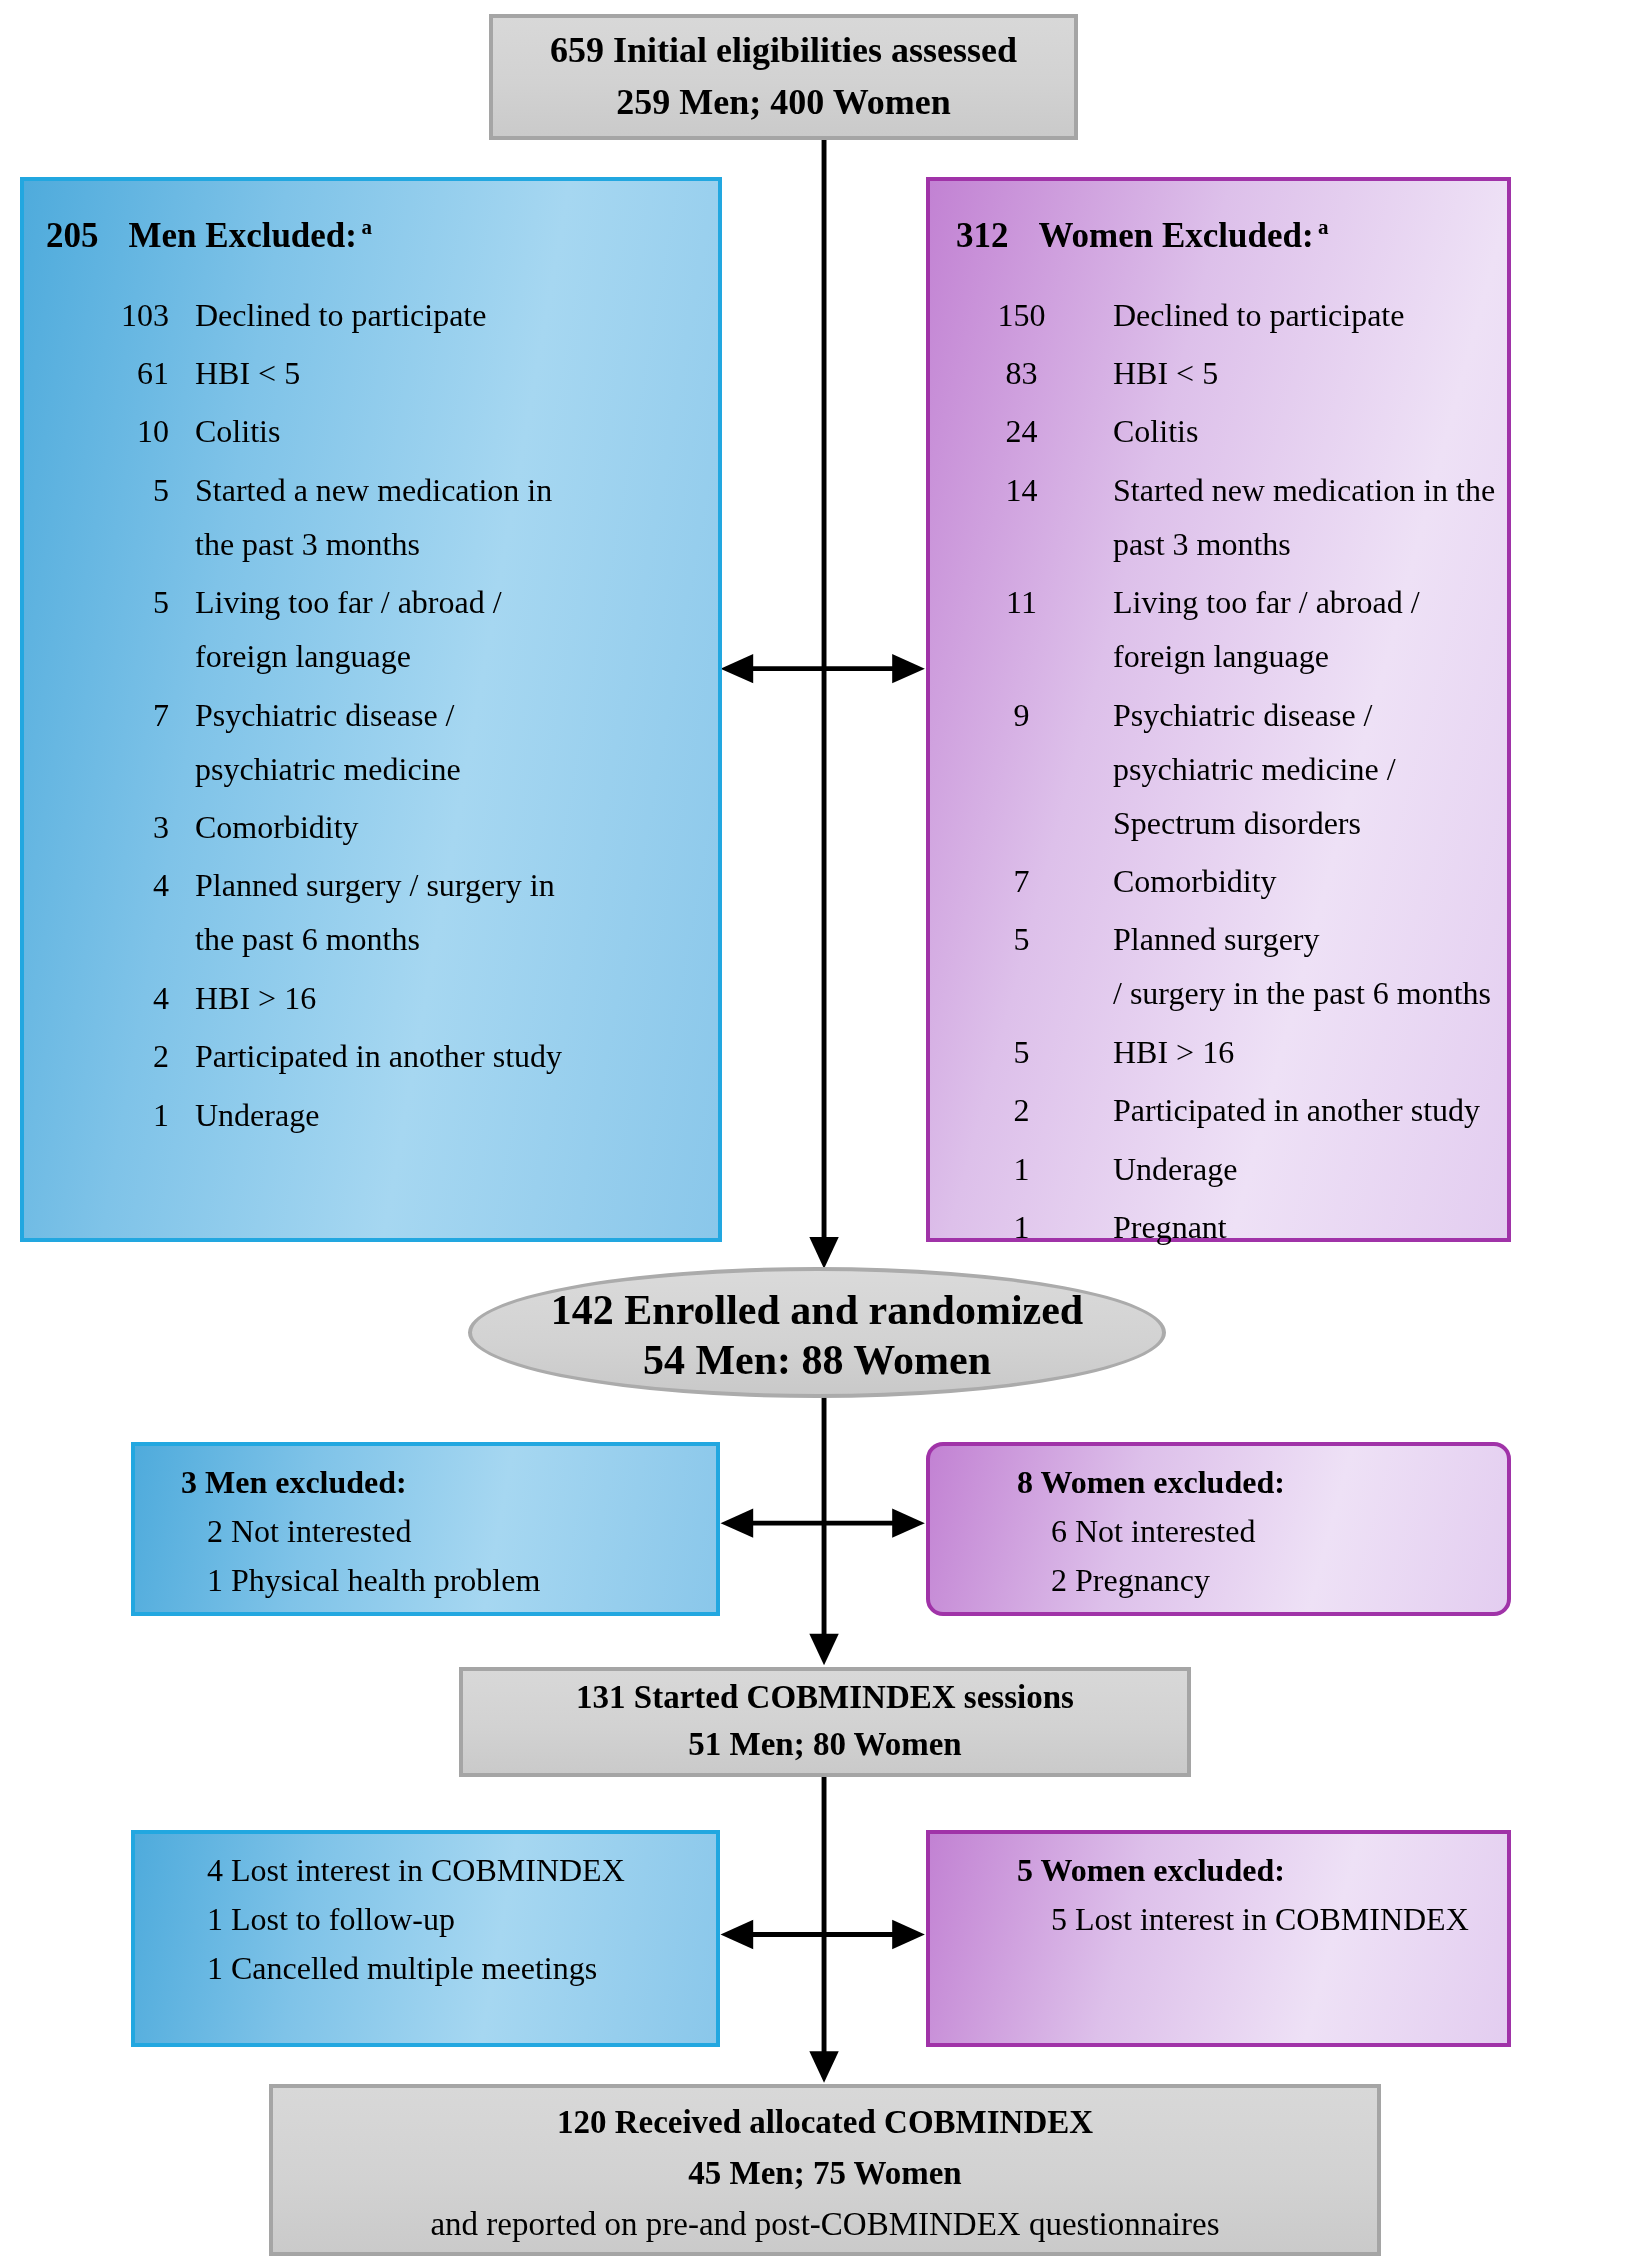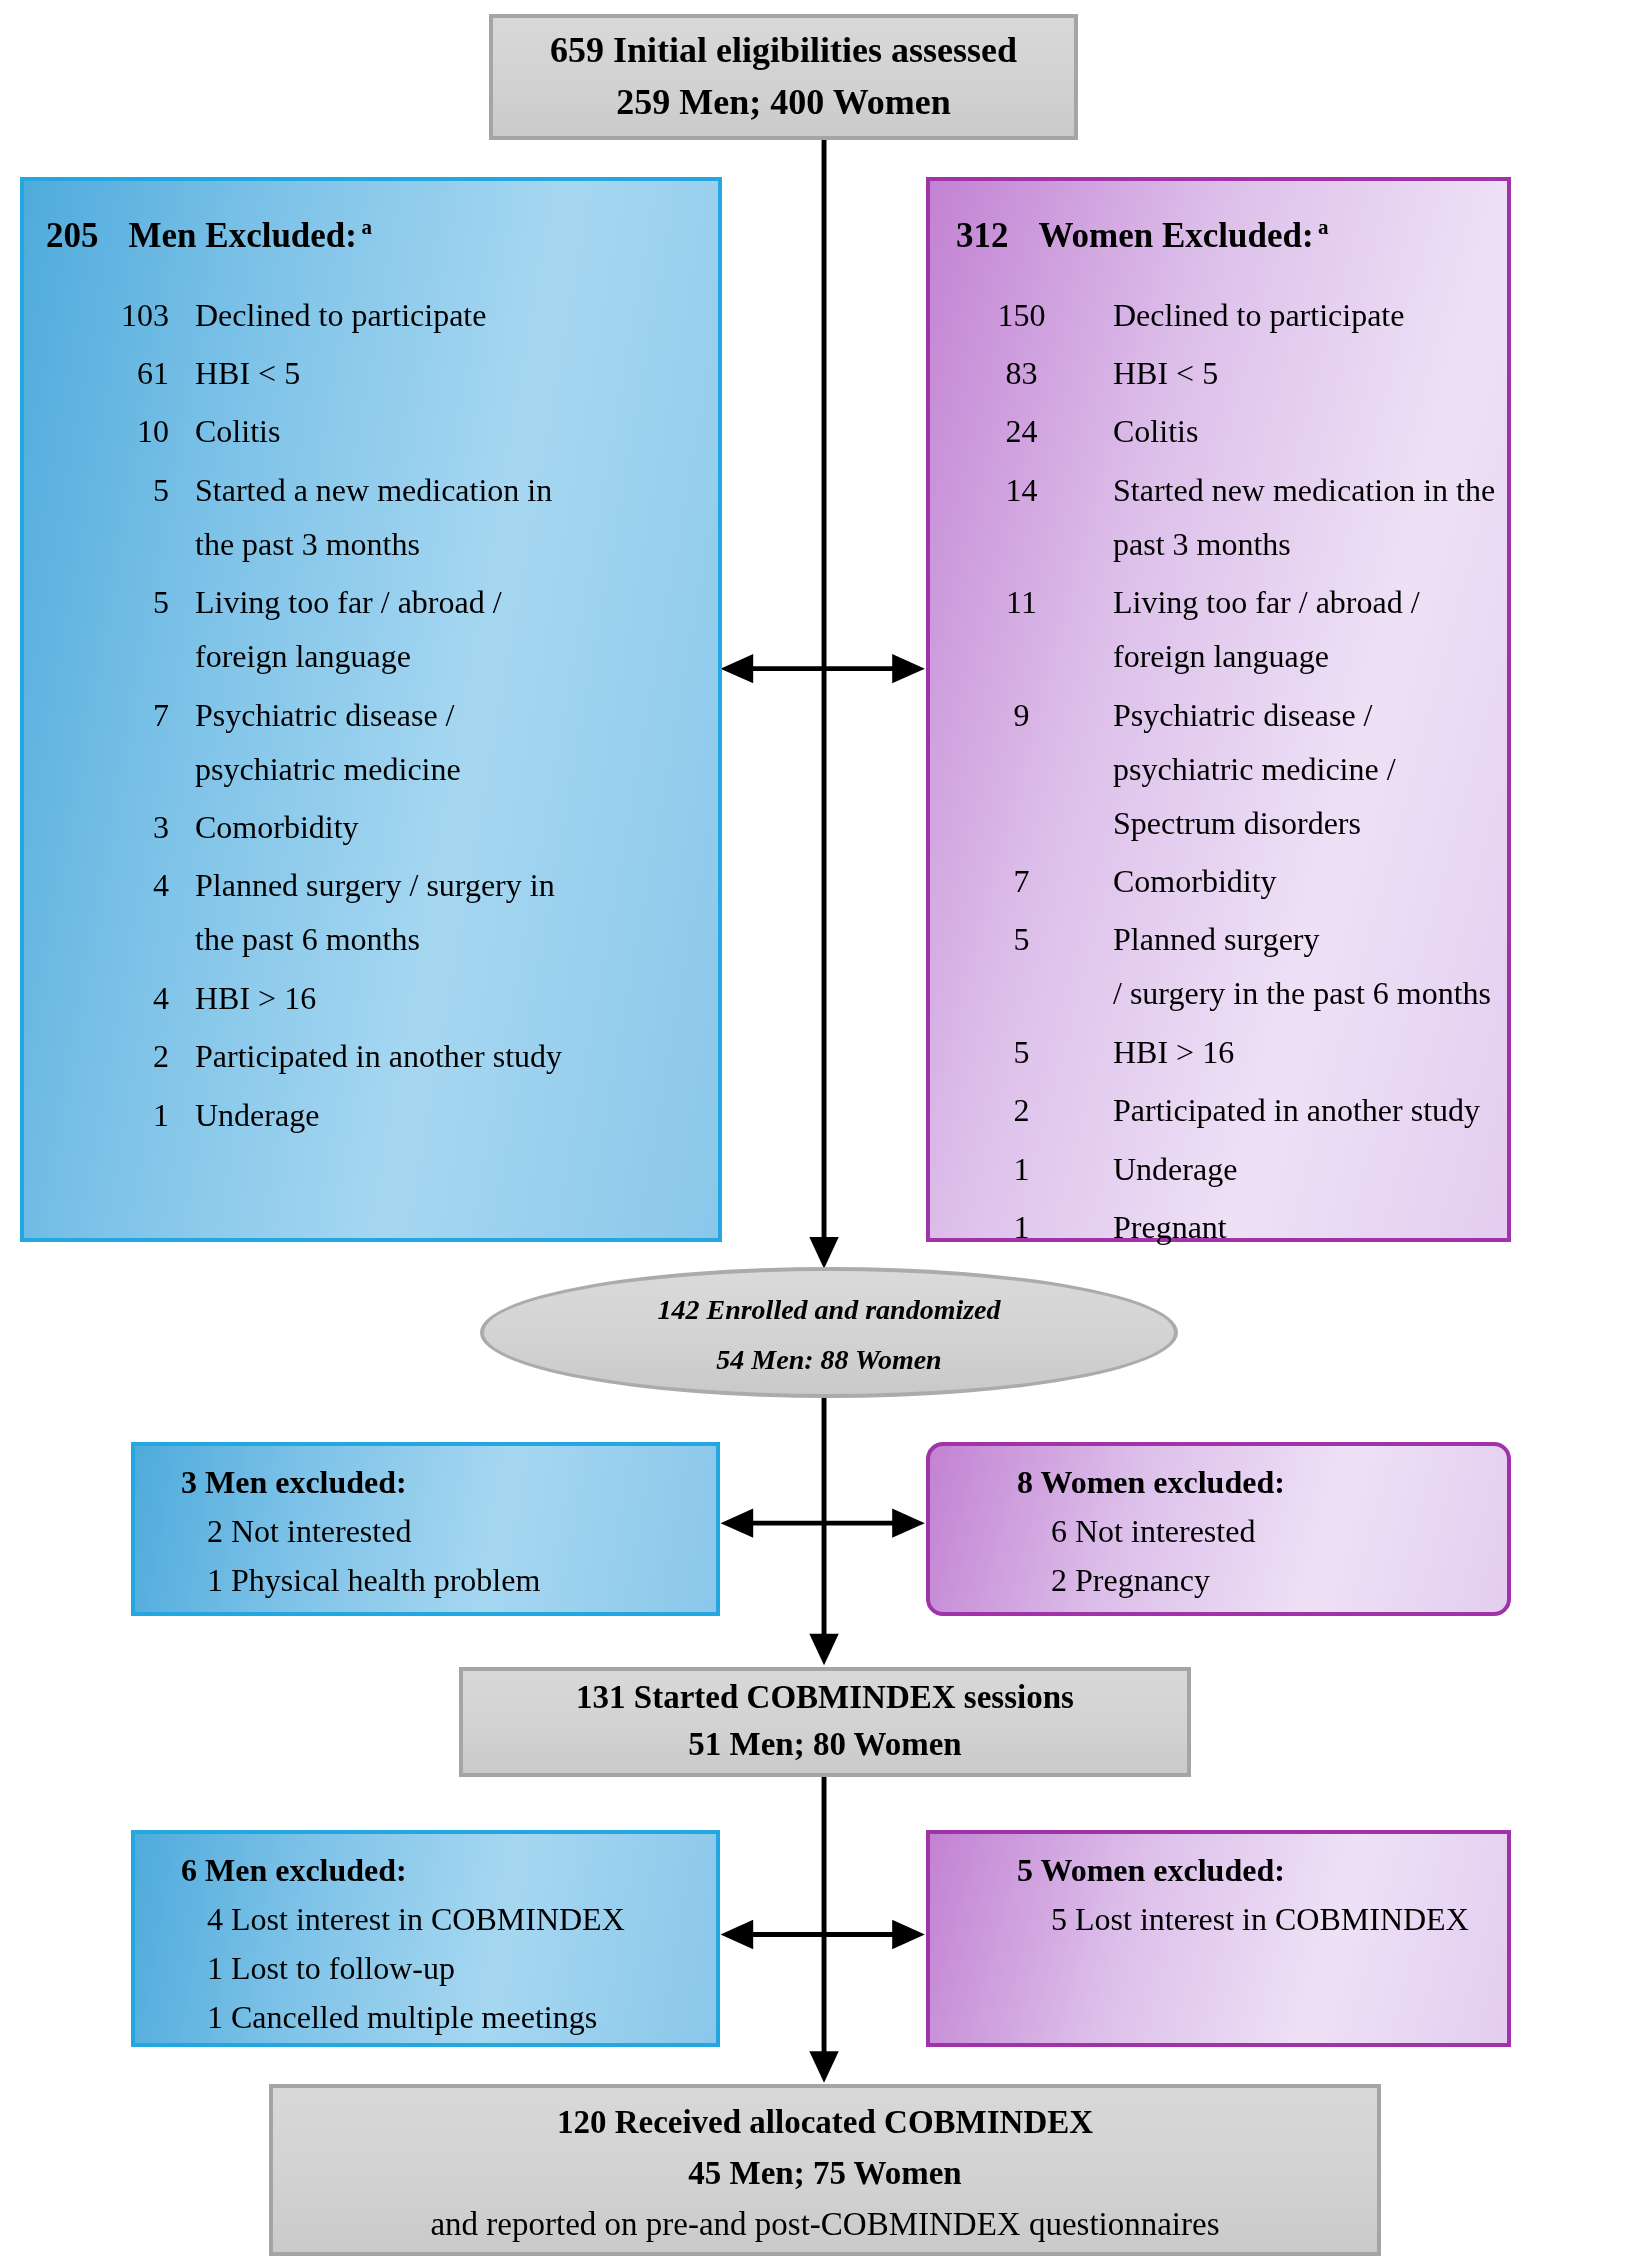--- a/index.html
+++ b/index.html
@@ -32,24 +32,24 @@
   .sb-title{font-weight:700;}
   .sb-left .sb-item{margin-left:26px;}
   .sb-right .sb-item{margin-left:34px;}
   .pos-mid-left{left:131px;top:1442px;width:589px;height:174px;}
   .pos-mid-right{left:926px;top:1442px;width:585px;height:174px;border-radius:17px;}
   .pos-low-left{left:131px;top:1830px;width:589px;height:217px;}
   .pos-low-right{left:926px;top:1830px;width:585px;height:217px;}
   .startedbox{left:459px;top:1667px;width:732px;height:110px;font-size:33px;line-height:47px;padding-top:3.3px;}
   .receivedbox{left:269px;top:2084px;width:1112px;height:172px;font-size:33px;line-height:51px;padding-top:9px;}
   .ellipse{
-    position:absolute;left:480px;top:1267px;width:698px;height:131px;box-sizing:border-box;
+    position:absolute;left:468px;top:1267px;width:698px;height:131px;box-sizing:border-box;
     border:4.9px solid #ababab;border-radius:50%;
     background:linear-gradient(180deg,#dadada 0%,#d2d2d2 60%,#c9c9c9 100%);
-    font-size:28px;line-height:50px;padding-top:14px;font-style:italic;
+    font-size:42px;line-height:50px;padding-top:14px;
   }
   svg.arrows{position:absolute;left:0;top:0;width:1635px;height:2261px;pointer-events:none;}
   svg.arrows line{stroke:#000;stroke-width:9;}
   svg.arrows polygon{fill:#000;stroke:none;}
 </style>
 </head>
 <body>
 
 <div class="canvas">
 
@@ -211,21 +211,20 @@
     <div class="sb-item">6 Not interested</div>
     <div class="sb-item">2 Pregnancy</div>
   </div>
 
   <div class="box gray startedbox center b">
     <div>131 Started COBMINDEX sessions</div>
     <div>51 Men; 80 Women</div>
   </div>
 
   <div class="box blue smallbox sb-left pos-low-left">
-    <div class="sb-title">6 Men excluded:</div>
     <div class="sb-item">4 Lost interest in COBMINDEX</div>
     <div class="sb-item">1 Lost to follow-up</div>
     <div class="sb-item">1 Cancelled multiple meetings</div>
   </div>
   <div class="box purple smallbox sb-right pos-low-right">
     <div class="sb-title">5 Women excluded:</div>
     <div class="sb-item">5 Lost interest in COBMINDEX</div>
   </div>
 
   <div class="box gray receivedbox center">

